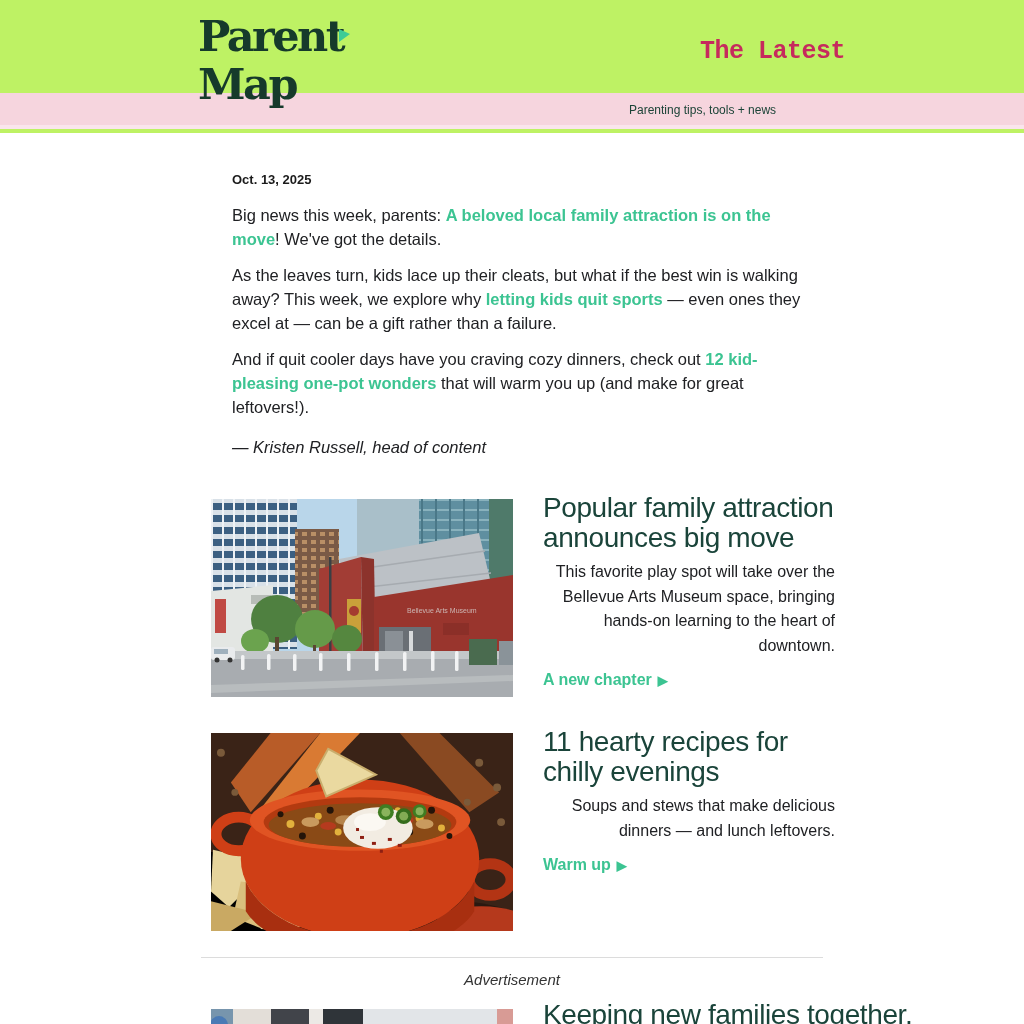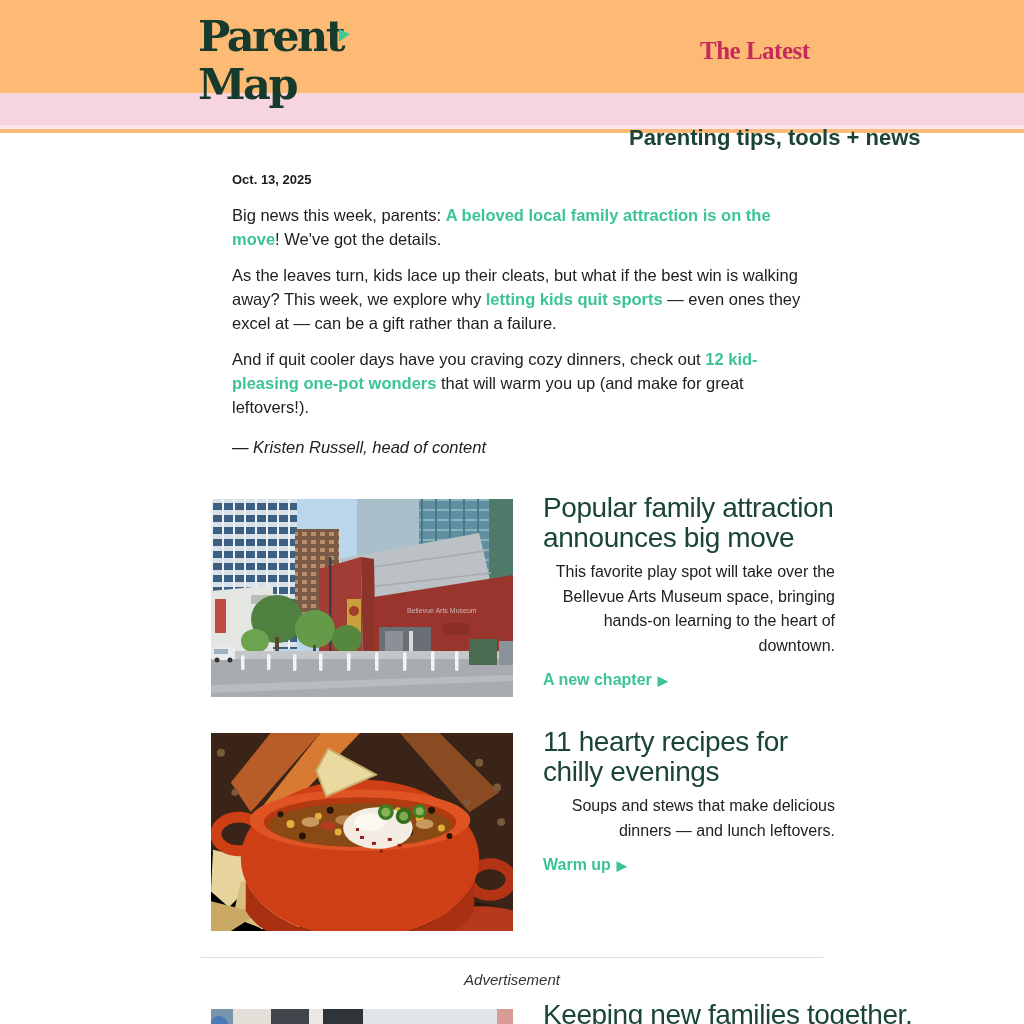--- a/index.html
+++ b/index.html
@@ -6,45 +6,45 @@
   html, body { width:1024px; height:1024px; }
   body {
     font-family:"Liberation Sans", sans-serif;
     background:#ffffff;
     color:#202124;
     position:relative;
     overflow:hidden;
   }
 
   
-  .header { position:relative; width:1024px; height:133px; background:#fdba74; }
+  .header { position:relative; width:1024px; height:133px; background:#bef264; }
   .pink-band {
     position:absolute; left:0; top:93px; width:1024px; height:36px;
     background:#f6d5de; border-bottom:4px solid #fae5ec;
   }
   .logo {
     position:absolute; left:198px; top:12px; z-index:3;
     font-family:"DejaVu Serif", serif; font-weight:700;
     font-size:43px; line-height:48px; letter-spacing:-2.5px;
     color:#163a2b; cursor:pointer;
   }
   .logo-tri {
     position:absolute; left:141px; top:17px; width:0; height:0;
     border-left:11px solid #3ecb96;
     border-top:5px solid transparent;
     border-bottom:8px solid transparent;
   }
   .newsletter-title {
     position:absolute; left:700px; top:37px;
-    font-family:Liberation Serif, serif; font-weight:700;
+    font-family:Liberation Mono, monospace; font-weight:700;
     font-size:25px; letter-spacing:-0.5px; color:#c62a5d;
   }
   .tagline {
     position:absolute; left:629px; top:103px;
-    font-size:22px; font-weight:700; color:#1b4337;margin-top:22px;
+    font-size:12px; font-weight:400; color:#1b4337;
   }
 
   
   .intro { margin:39px 0 0 232px; width:590px; }
   .date { font-size:13px; font-weight:700; color:#1b1b1b; margin-bottom:16px; }
   .intro p { font-size:16.5px; line-height:24px; margin-bottom:12px; }
   a.green-link { color:#3cc492; font-weight:700; text-decoration:none; cursor:pointer; }
   .byline { font-style:italic; font-size:16.5px; line-height:24px; margin-top:16px; }
 
   

